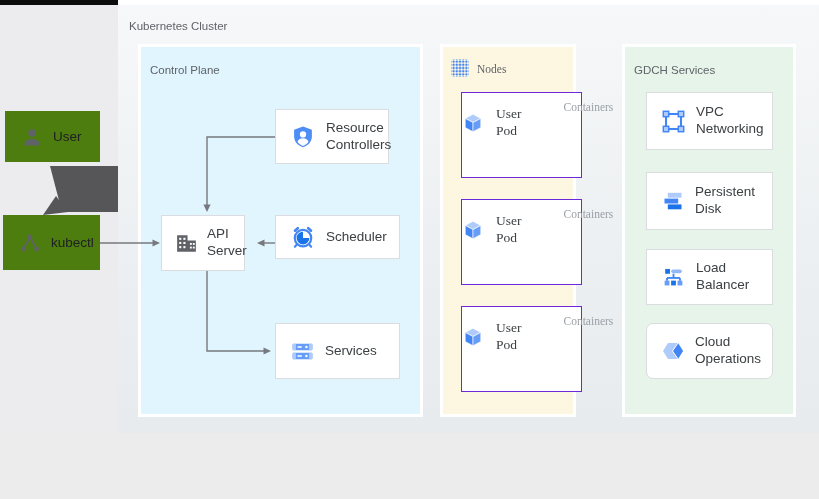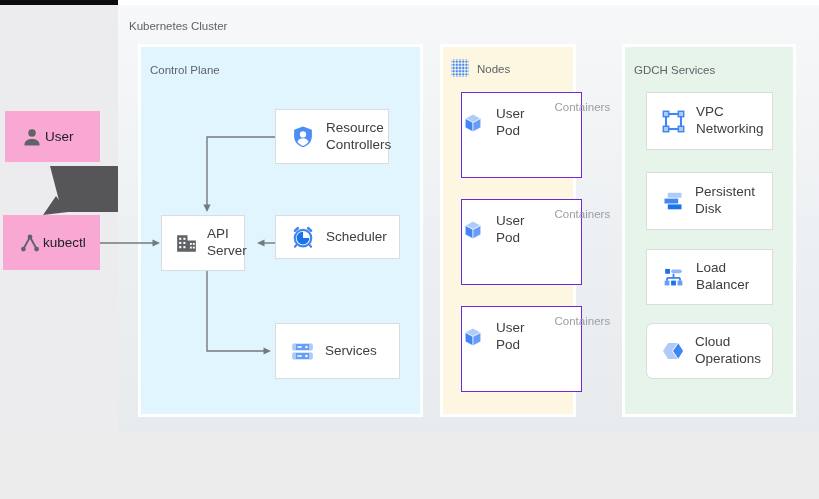--- a/index.html
+++ b/index.html
@@ -10,42 +10,42 @@
   .top-black{position:absolute;left:0;top:0;width:118px;height:5px;background:#0c0c0c;}
   .bottom-strip{position:absolute;left:0;top:433px;width:819px;height:66px;background:#ececec;}
 
   .cluster{position:absolute;left:118px;top:5px;width:701px;height:428px;
            background:linear-gradient(180deg,#f6f8f9 0%,#edf0f2 55%,#e8ebee 100%);}
   .cluster-label{position:absolute;left:11px;top:15px;font-size:11.5px;color:#5f6368;}
 
   .panel{position:absolute;border:3px solid #fff;box-sizing:border-box;}
   .panel-label{position:absolute;font-size:11.5px;color:#5f6368;white-space:nowrap;}
   .control-plane{left:138px;top:44px;width:285px;height:373px;background:#e1f5fe;}
-  .nodes-panel{left:440px;top:44px;width:136px;height:373px;background:#fdf7e2;}
+  .nodes-panel{left:440px;top:44px;width:136px;height:373px;background:#fdf7e2;font-family:Liberation Serif, serif;}
   .gdch-panel{left:622px;top:44px;width:174px;height:373px;background:#e7f4ea;}
 
   .card{position:absolute;background:#fff;border:1px solid #dadce0;box-sizing:border-box;
         display:flex;align-items:center;gap:10px;padding:0 8px 0 14px;}
   .card-label{font-size:13.5px;color:#3c4043;line-height:1.25;}
-  .plain-card{position:absolute;background:#f9a8d4;display:flex;align-items:center;gap:2px;
+  .plain-card{position:absolute;background:#4d7c0f;display:flex;align-items:center;gap:10px;
               padding:0 6px 0 16px;box-sizing:border-box;}
 
   
   .cp-rc{left:134px;top:62px;width:114px;height:55px;}
   .cp-api{left:20px;top:168px;width:84px;height:56px;gap:8px;padding-left:12px;}
   .cp-sched{left:134px;top:168px;width:125px;height:44px;}
   .cp-stor{left:134px;top:276px;width:125px;height:56px;}
 
   
   .pod-card{position:absolute;left:18px;width:121px;height:86px;background:#fff;
             border:1px solid #6d28d9;box-sizing:border-box;display:flex;flex-direction:row;}
   .pod-0{top:45px;} .pod-1{top:152px;} .pod-2{top:259px;}
   .pod-top{display:flex;align-items:center;justify-content:center;gap:12px;height:52px;padding-top:4px;}
   .pod-divider{height:1px;background:#dcdcdc;margin:0 15px;}
-  .pod-sub{text-align:center;color:#9aa0a6;font-size:11.5px;margin-top:8px;}
+  .pod-sub{text-align:center;color:#9aa0a6;font-size:11.5px;margin-top:8px;margin-left:12px;}
 
   
   .gd-card{left:21px;width:127px;}
   .gd-0{top:45px;height:58px;} .gd-1{top:125px;height:58px;}
   .gd-2{top:202px;height:56px;} .gd-3{top:276px;height:56px;border-radius:7px;}
 
   
   .user-card{left:5px;top:111px;width:95px;height:51px;}
   .kubectl-card{left:3px;top:215px;width:97px;height:55px;}
   .actor-label{font-size:13.5px;color:#202124;}

